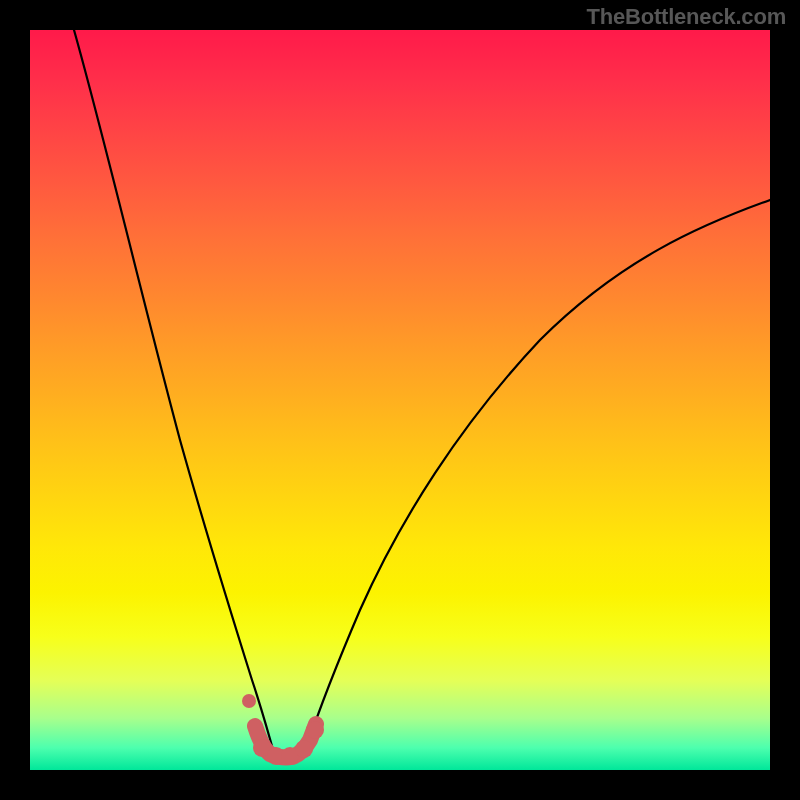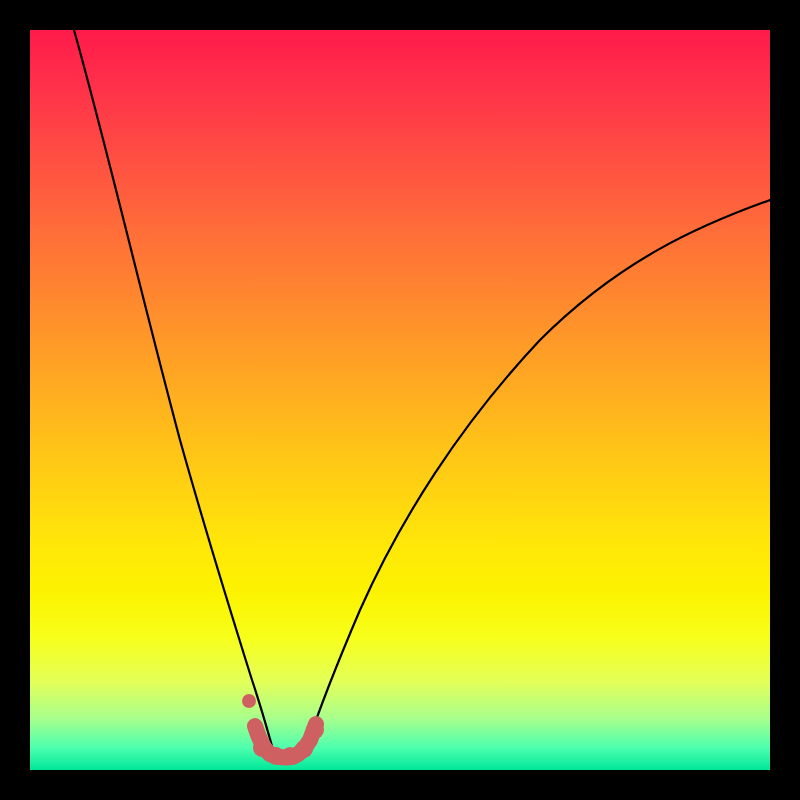--- a/index.html
+++ b/index.html
@@ -76,20 +76,21 @@
     stroke: #cf6062;
     stroke-width: 16;
     stroke-linecap: round;
     fill: none;
   }
 </style>
 </head>
 <body>
 
 <div class="frame">
+  <div class="attribution">TheBottleneck.com</div>
 
   <div class="plot-area">
     <svg class="curves" viewBox="0 0 740 740" preserveAspectRatio="none">
 
       <path class="curve-line" d="M 44 0
                C 75 110, 110 260, 150 410
                C 178 510, 200 580, 222 650
                C 232 680, 238 702, 242 716"></path>
 
       <path class="curve-line" d="M 277 716

